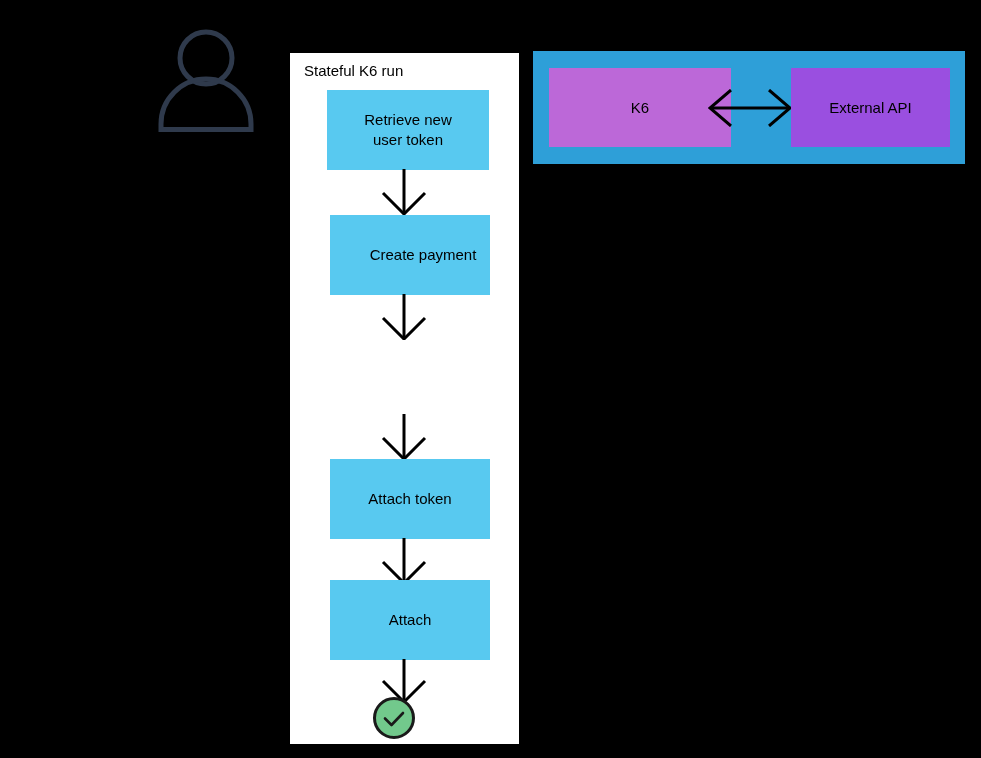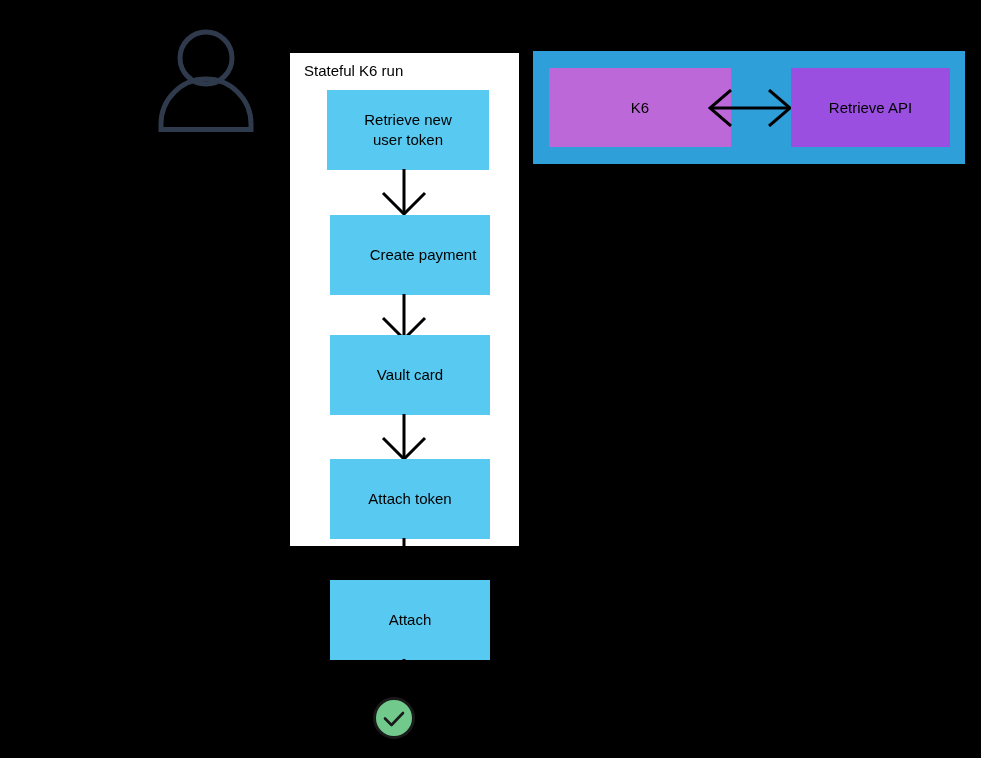--- a/index.html
+++ b/index.html
@@ -24,21 +24,21 @@
     width: 96px;
     height: 104px;
   }
 
   
   #flow-panel {
     position: absolute;
     left: 290px;
     top: 53px;
     width: 229px;
-    height: 493px;
+    height: 691px;
     background: #ffffff;
   }
   #flow-panel-title {
     position: absolute;
     left: 14px;
     top: 8px;
     font-size: 15px;
     color: #000000;
     line-height: 20px;
     white-space: nowrap;
@@ -162,25 +162,20 @@
       </div>
     </div>
 
     <div id="arrow-1" class="flow-arrow">
       <svg width="60" height="46" viewBox="0 0 60 46" xmlns="http://www.w3.org/2000/svg">
         <line x1="30" y1="0" x2="30" y2="44" stroke="#000000" stroke-width="3"></line>
         <path d="M 9 24 L 30 45 L 51 24" fill="none" stroke="#000000" stroke-width="3"></path>
       </svg>
     </div>
 
-    <div id="step-2" class="flow-step">
-      <div>
-        <span>Vault card</span>
-      </div>
-    </div>
 
     <div id="arrow-2" class="flow-arrow">
       <svg width="60" height="46" viewBox="0 0 60 46" xmlns="http://www.w3.org/2000/svg">
         <line x1="30" y1="0" x2="30" y2="44" stroke="#000000" stroke-width="3"></line>
         <path d="M 9 24 L 30 45 L 51 24" fill="none" stroke="#000000" stroke-width="3"></path>
       </svg>
     </div>
 
     <div id="step-3" class="flow-step">
       <div>
@@ -225,18 +220,18 @@
 
     <div id="sys-link-arrow">
       <svg width="84" height="38" viewBox="0 0 84 38" xmlns="http://www.w3.org/2000/svg">
         <line x1="2" y1="19" x2="82" y2="19" stroke="#000000" stroke-width="3"></line>
         <path d="M 23 1 L 2 19 L 23 37" fill="none" stroke="#000000" stroke-width="3"></path>
         <path d="M 61 1 L 82 19 L 61 37" fill="none" stroke="#000000" stroke-width="3"></path>
       </svg>
     </div>
 
     <div id="sys-box-external-api" class="sys-box">
-      <span>Retrieve API</span>
+      <span>External API</span>
     </div>
 
   </div>
 
 </div>
 
 </body></html>

